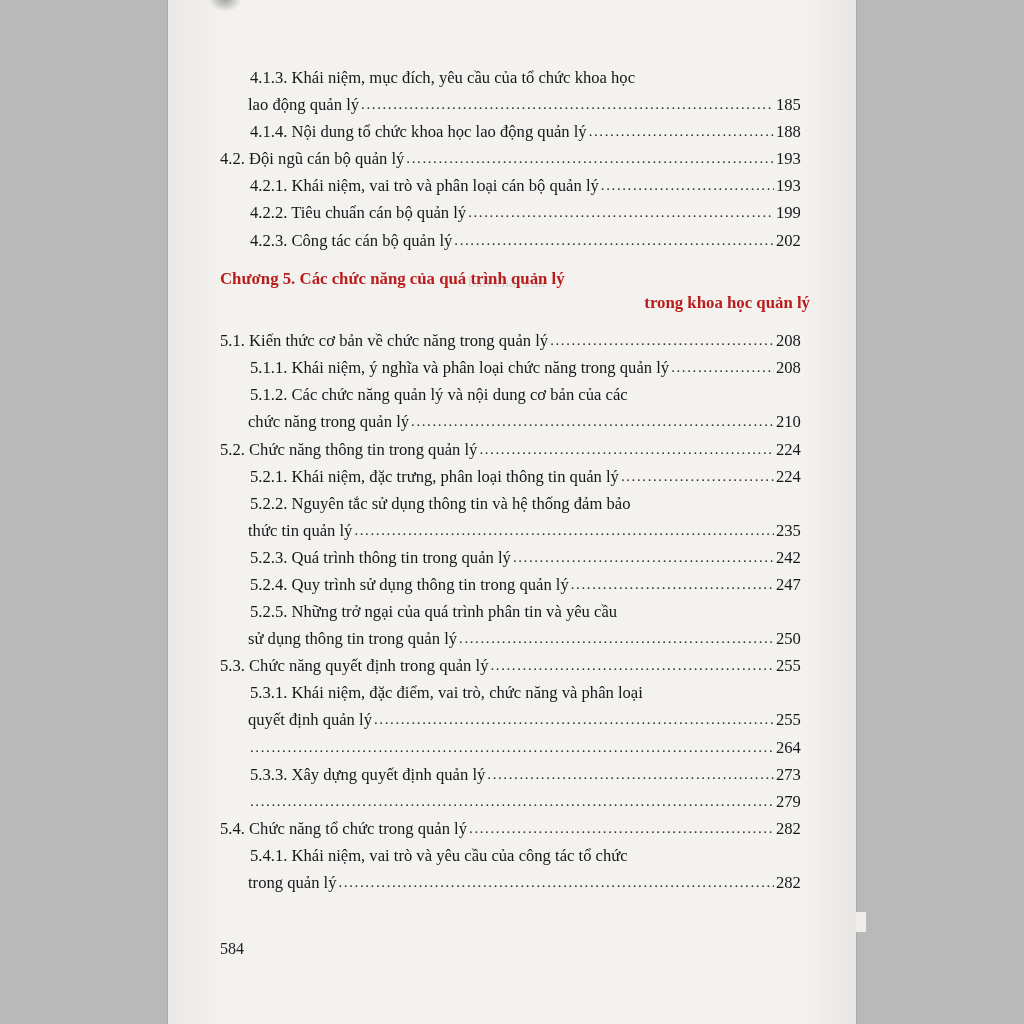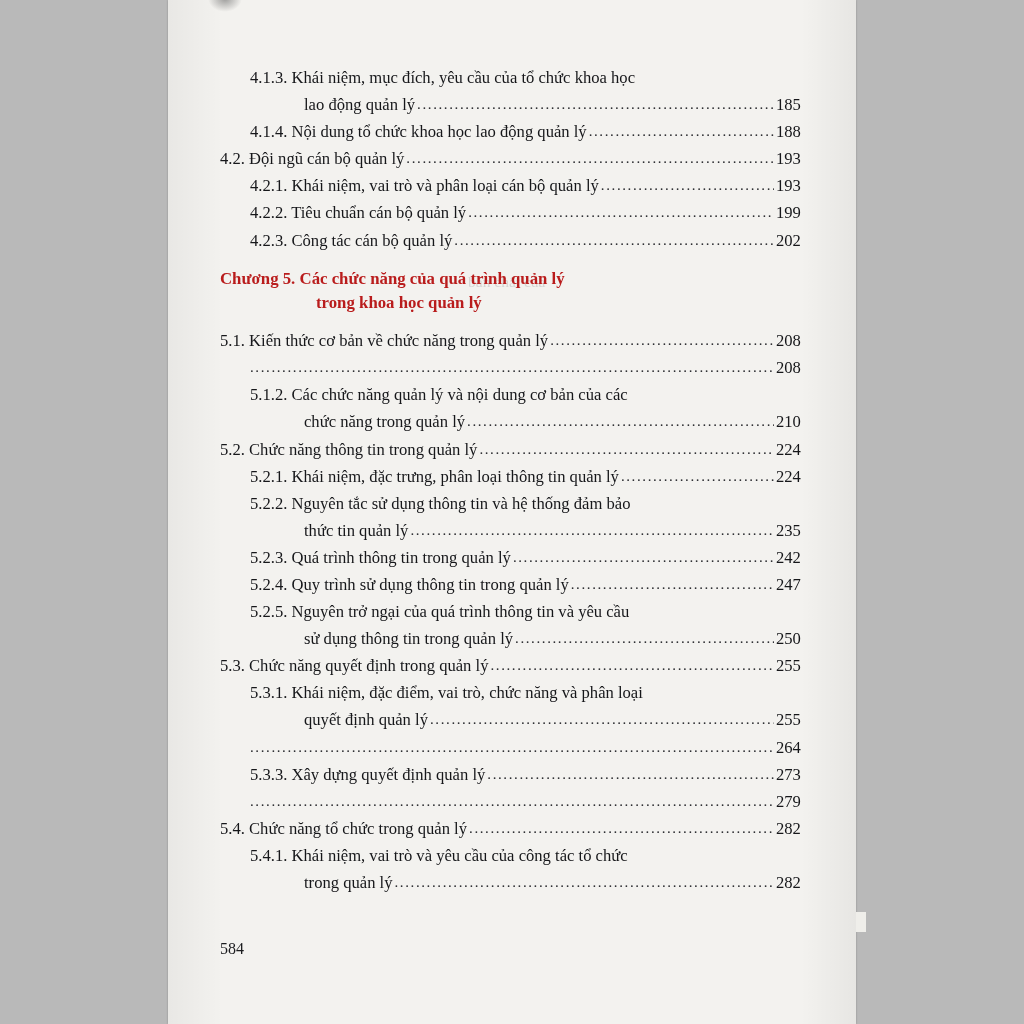--- a/index.html
+++ b/index.html
@@ -79,31 +79,32 @@
     position: relative;
     top: -1px;
   }
   .entry .pg {
     flex: 0 0 auto;
     padding-left: 2px;
     min-width: 34px;
   }
   .lvl1 { margin-left: 0px; }
   .lvl2 { margin-left: 30px; }
-  .cont { margin-left: 84px; }
+  .cont { margin-left: 28px; }
   .chapter {
     font-weight: bold;
     font-size: 16.8px;
     color: #b91c1c;
     margin: 20px 0 4px 0;
     white-space: nowrap;
   }
   .chapter.line2 {
     margin: 0 0 20px 0;
     padding-left: 96px;
+    text-align: right;
   }
   .folio {
     position: absolute;
     left: 52px;
     top: 940px;
     font-size: 16px;
     color: #1b1c1f;
   }
   .edge {
     position: absolute;
@@ -156,20 +157,21 @@
         <span class="pg">202</span>
       </div>
       <div class="chapter">Chương 5.  Các chức năng của quá trình quản lý</div>
       <div class="chapter line2">trong khoa học quản lý</div>
       <div class="entry lvl1">
         <span class="txt">5.1. Kiến thức cơ bản về chức năng trong quản lý</span>
         <span class="dots">............................................................................................................................................</span>
         <span class="pg">208</span>
       </div>
       <div class="entry lvl2">
+        <span class="txt">5.1.1. Khái niệm, ý nghĩa và phân loại chức năng trong quản lý</span>
         <span class="dots">............................................................................................................................................</span>
         <span class="pg">208</span>
       </div>
       <div class="entry lvl2 nodots nopage">
         <span class="txt">5.1.2. Các chức năng quản lý và nội dung cơ bản của các</span>
       </div>
       <div class="entry cont">
         <span class="txt">chức năng trong quản lý</span>
         <span class="dots">............................................................................................................................................</span>
         <span class="pg">210</span>
@@ -196,21 +198,21 @@
         <span class="txt">5.2.3. Quá trình thông tin trong quản lý</span>
         <span class="dots">............................................................................................................................................</span>
         <span class="pg">242</span>
       </div>
       <div class="entry lvl2">
         <span class="txt">5.2.4. Quy trình sử dụng thông tin trong quản lý</span>
         <span class="dots">............................................................................................................................................</span>
         <span class="pg">247</span>
       </div>
       <div class="entry lvl2 nodots nopage">
-        <span class="txt">5.2.5. Nguyên trở ngại của quá trình thông tin và yêu cầu</span>
+        <span class="txt">5.2.5. Những trở ngại của quá trình phân tin và yêu cầu</span>
       </div>
       <div class="entry cont">
         <span class="txt">sử dụng thông tin trong quản lý</span>
         <span class="dots">............................................................................................................................................</span>
         <span class="pg">250</span>
       </div>
       <div class="entry lvl1">
         <span class="txt">5.3. Chức năng quyết định trong quản lý</span>
         <span class="dots">............................................................................................................................................</span>
         <span class="pg">255</span>

